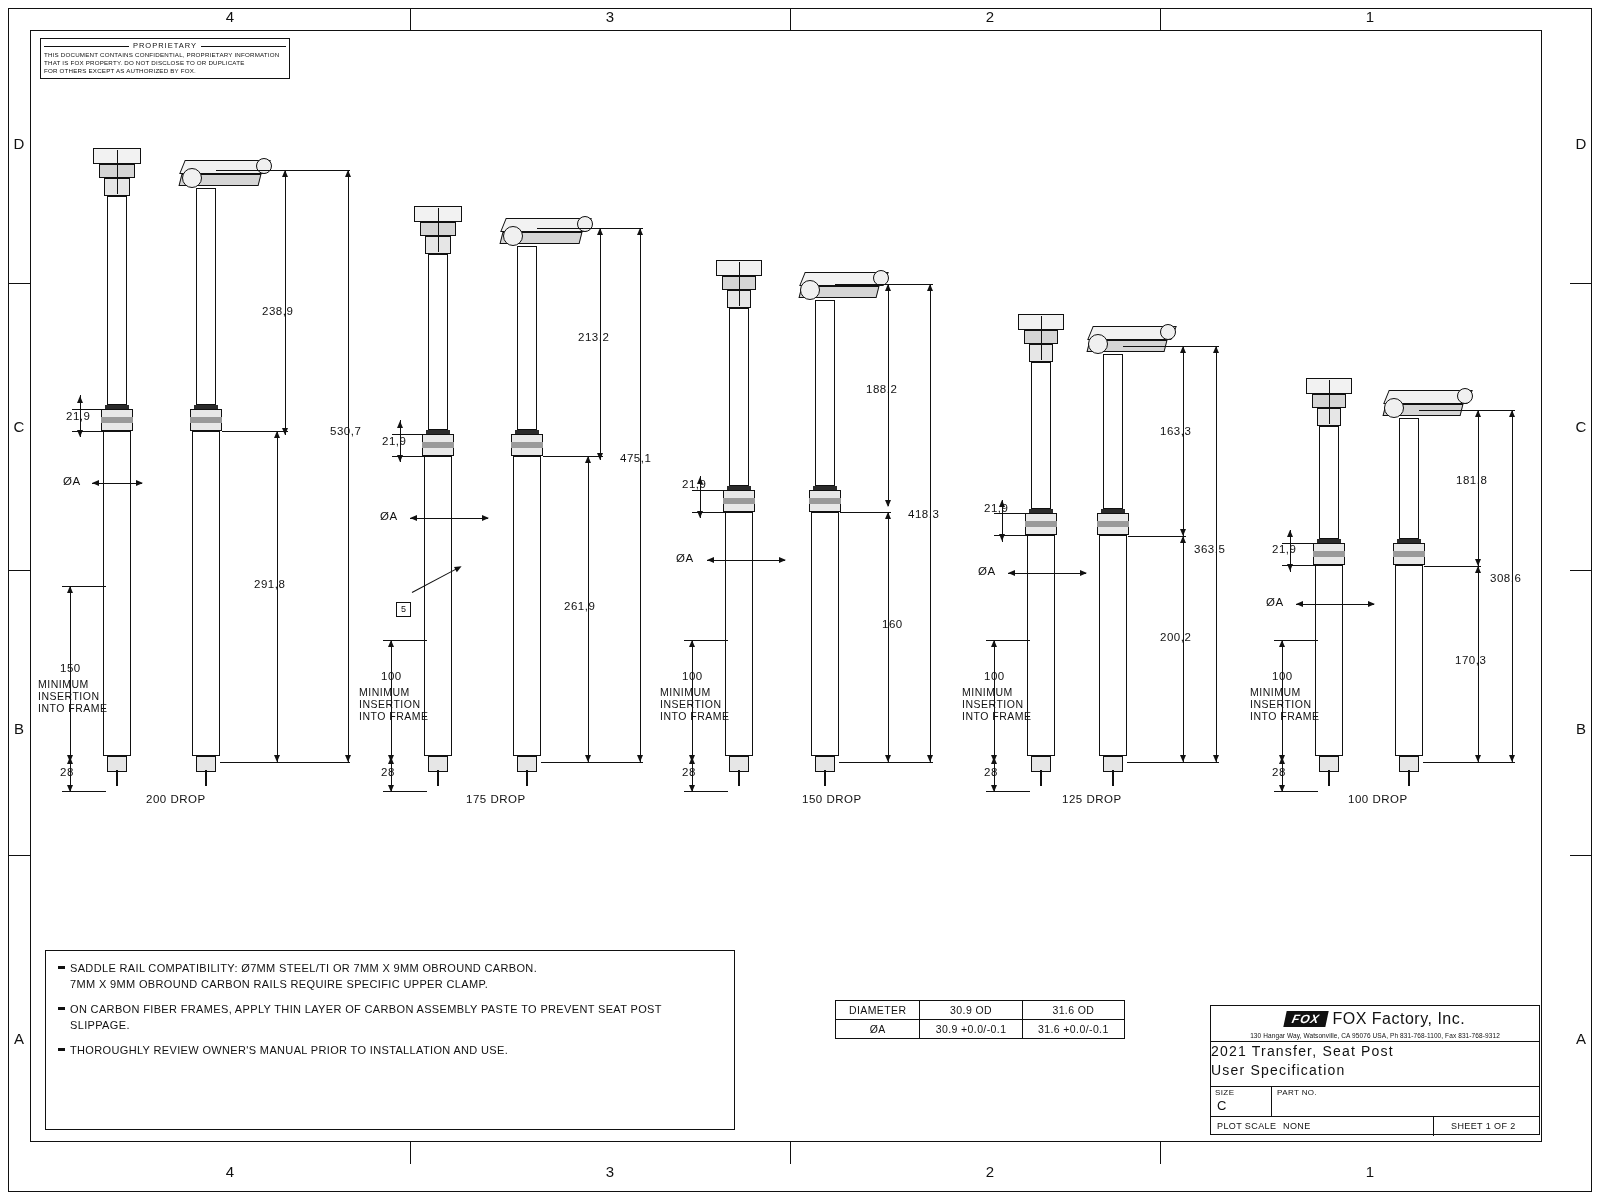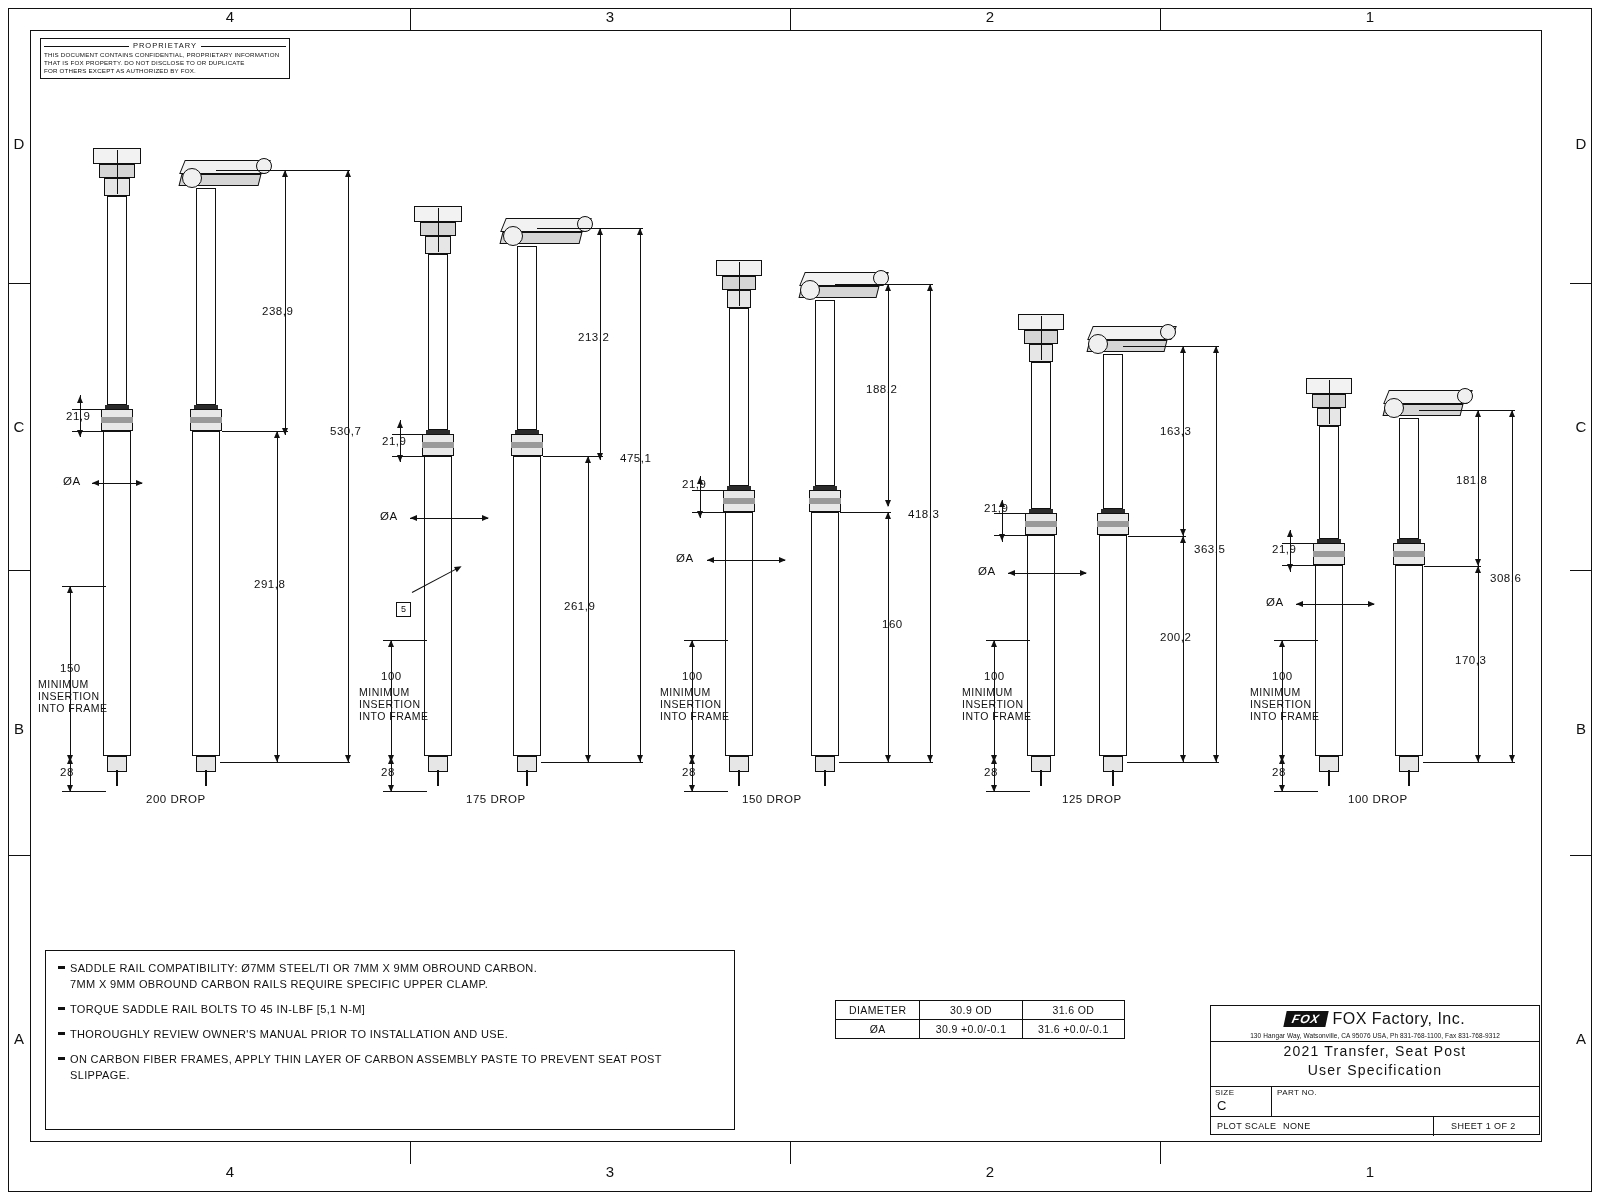--- a/index.html
+++ b/index.html
@@ -54,21 +54,21 @@
   
   .dtable{position:absolute;left:835px;top:1000px;width:290px;border:1px solid #111;border-collapse:collapse;}
   .dtable td{border:1px solid #111;font-size:10.5px;text-align:center;padding:3px 2px;letter-spacing:.4px;}
 
   
   .tb{position:absolute;left:1210px;top:1005px;width:330px;height:130px;border:1.2px solid #111;box-sizing:border-box;}
   .tb-logo{position:absolute;left:0;top:0;width:100%;height:26px;display:flex;align-items:center;justify-content:center;gap:6px;}
   .foxmark{display:inline-block;background:#111;color:#fff;font-weight:bold;font-style:italic;font-size:12px;padding:1px 7px 1px 7px;letter-spacing:1px;transform:skewX(-12deg);}
   .tb-company{font-size:16px;letter-spacing:.5px;}
   .tb-addr{position:absolute;top:26px;left:0;width:100%;text-align:center;font-size:6.5px;letter-spacing:.1px;}
-  .tb-title{position:absolute;top:36px;left:0;width:100%;text-align:center;font-size:14px;letter-spacing:1.2px;line-height:1.35;}
+  .tb-title{position:absolute;top:36px;left:0;width:100%;font-size:14px;letter-spacing:1.2px;line-height:1.35;}
   .tb-hline{position:absolute;left:0;width:100%;height:1px;background:#111;}
   .tb-vline{position:absolute;width:1px;background:#111;}
   .tb-cell{position:absolute;font-size:8px;letter-spacing:.4px;}
   .tb-cellbig{position:absolute;font-size:13px;letter-spacing:.5px;}
   .flag{position:absolute;border:1px solid #111;font-size:9px;text-align:center;line-height:12px;width:13px;height:13px;background:#fff;}
 </style>
 </head>
 <body>
 
 <div id="sheet">
@@ -352,21 +352,21 @@
     <div class="txt sm" style="left:660px;top:686px;line-height:12px;">MINIMUM
 INSERTION
 INTO FRAME</div>
 
     <div class="ln vl" style="left:692px;top:756px;height:36px;"></div>
     <div class="arrowU" style="left:689px;top:757px;"></div>
     <div class="arrowD" style="left:689px;top:785px;"></div>
     <div class="ln hl" style="left:684px;top:791px;width:44px;"></div>
     <div class="txt" style="left:682px;top:766px;">28</div>
 
-    <div class="txt" style="left:742px;top:793px;">150 DROP</div>
+    <div class="txt" style="left:802px;top:793px;">150 DROP</div>
   </div>
 
   <div class="post">
     <div>
       <div class="hd-box lt" style="left:1018px;top:314px;width:46px;height:16px;"></div>
       <div class="hd-box dk" style="left:1024px;top:330px;width:34px;height:14px;"></div>
       <div class="hd-box" style="left:1029px;top:344px;width:24px;height:18px;"></div>
       <div class="ln vl" style="left:1041px;top:316px;height:44px;"></div>
       <div class="tube" style="left:1031px;top:362px;width:20px;height:147px;"></div>
       <div class="band" style="left:1029px;top:509px;width:24px;height:4px;"></div>
@@ -514,23 +514,22 @@
     <div class="arrowD" style="left:1279px;top:785px;"></div>
     <div class="ln hl" style="left:1274px;top:791px;width:44px;"></div>
     <div class="txt" style="left:1272px;top:766px;">28</div>
 
     <div class="txt" style="left:1348px;top:793px;">100 DROP</div>
   </div>
 
   <div class="notes">
     <div class="note">SADDLE RAIL COMPATIBILITY: Ø7MM STEEL/TI OR 7MM X 9MM OBROUND CARBON.
 7MM X 9MM OBROUND CARBON RAILS REQUIRE SPECIFIC UPPER CLAMP.</div>
-    <div class="note">TORQUE SADDLE RAIL BOLTS TO 45 IN-LBF [5,1 N-M]</div>
+    <div class="note">ON CARBON FIBER FRAMES, APPLY THIN LAYER OF CARBON ASSEMBLY PASTE TO PREVENT SEAT POST SLIPPAGE.</div>
     <div class="note">THOROUGHLY REVIEW OWNER'S MANUAL PRIOR TO INSTALLATION AND USE.</div>
-    <div class="note">ON CARBON FIBER FRAMES, APPLY THIN LAYER OF CARBON ASSEMBLY PASTE TO PREVENT SEAT POST SLIPPAGE.</div>
   </div>
 
   <table class="dtable">
     <tbody>
         <tr>
       <td>DIAMETER</td>
       <td>30.9 OD</td>
       <td>31.6 OD</td>
     </tr>
     <tr>

